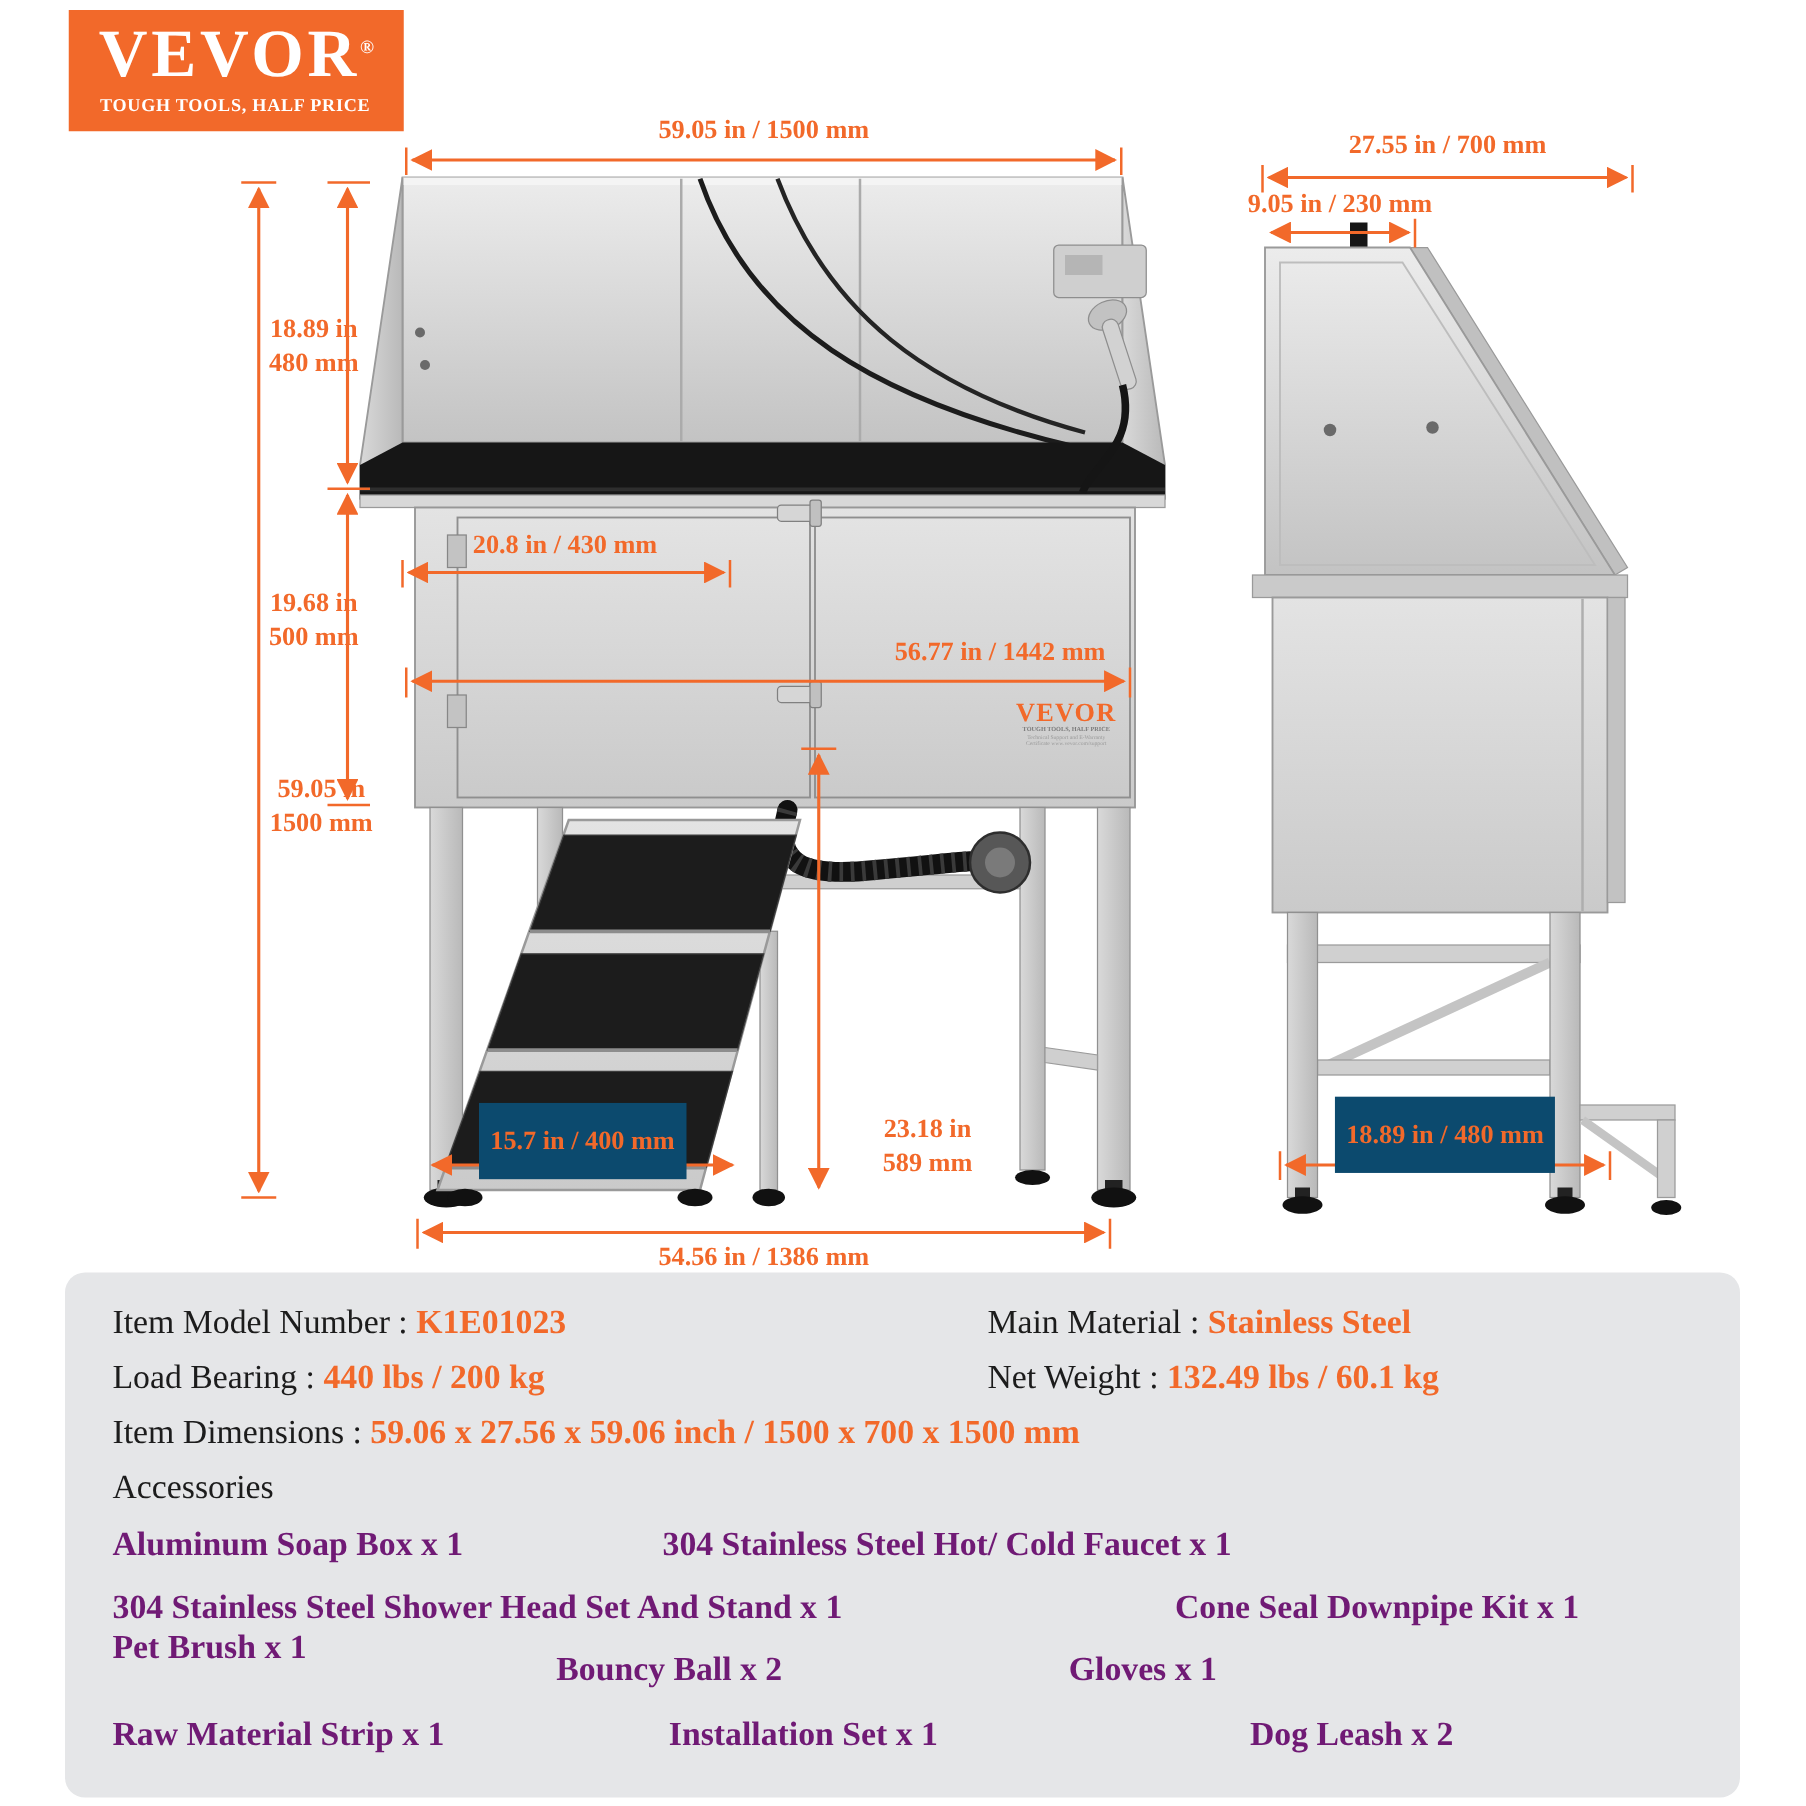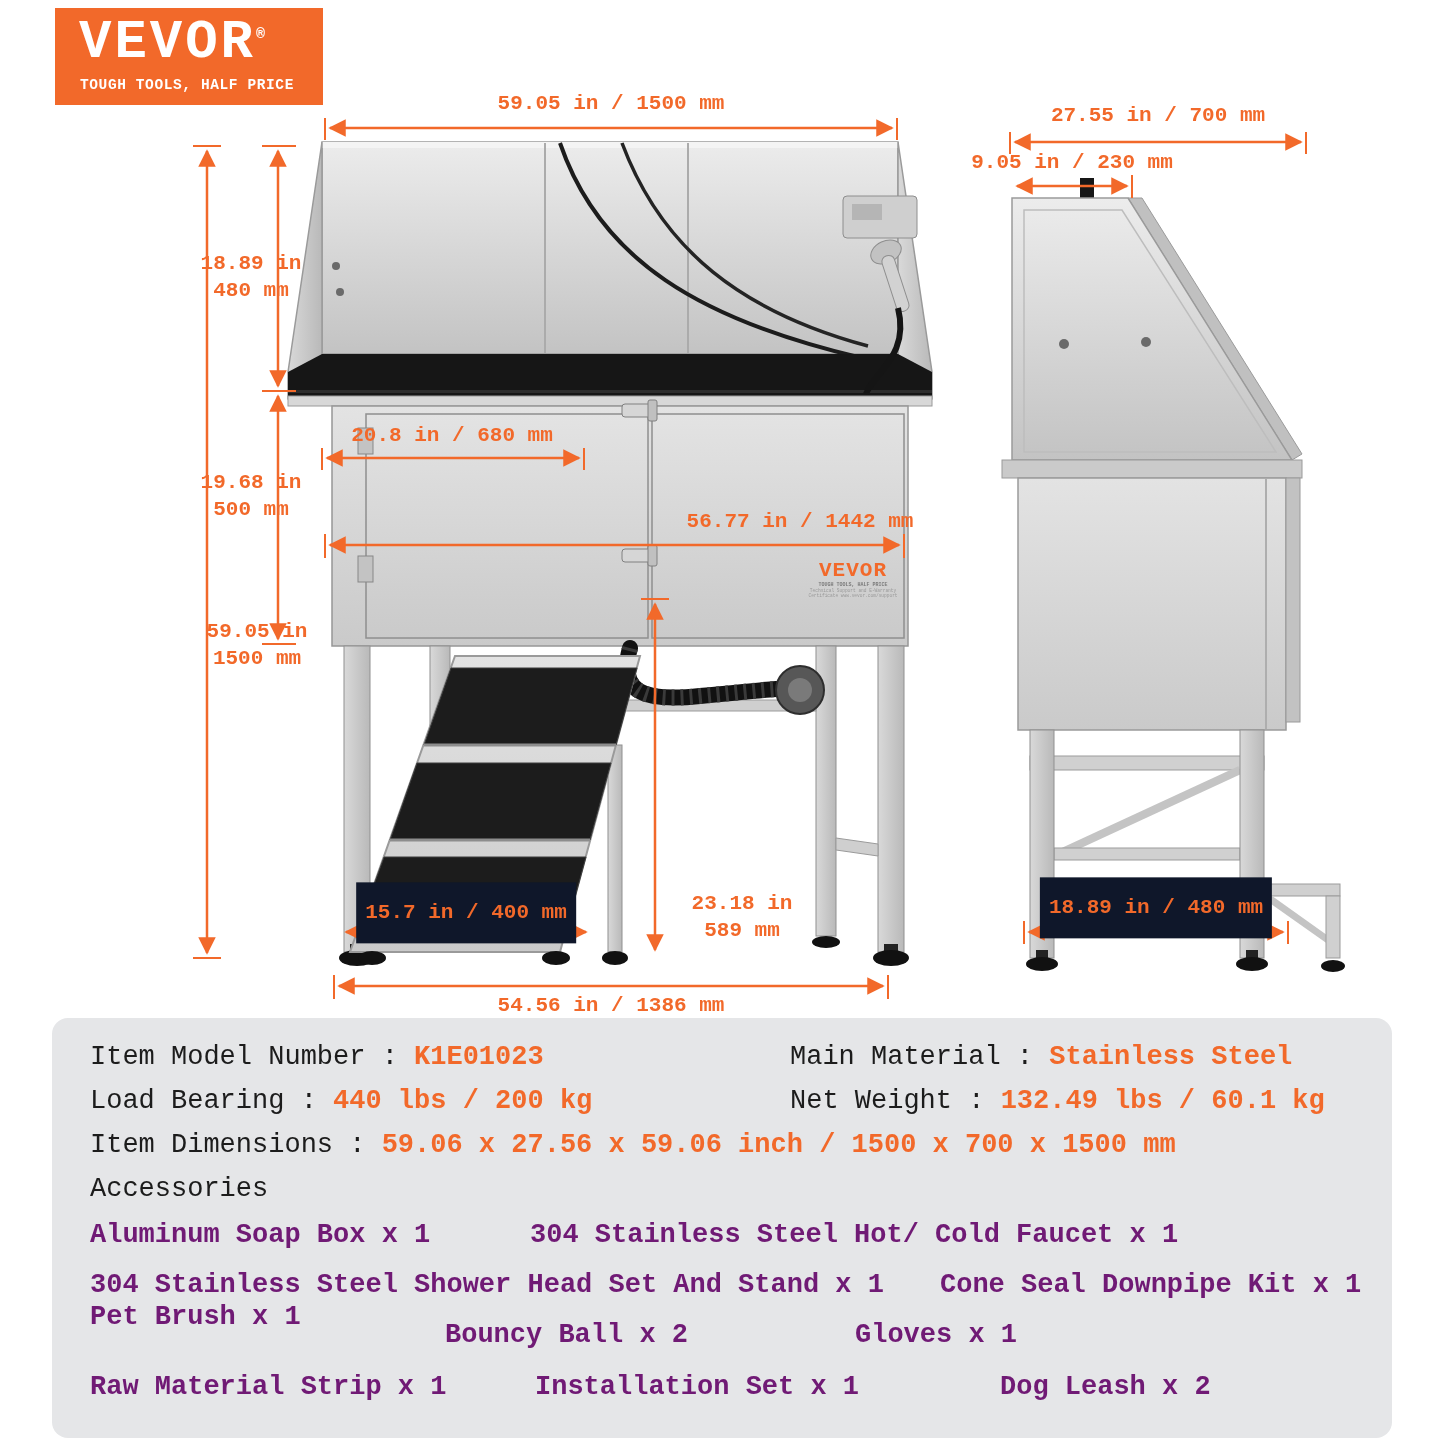--- a/index.html
+++ b/index.html
@@ -1,26 +1,26 @@
 <!DOCTYPE html>
 <html><head>
 <meta charset="utf-8">
 <style>
   html,body{margin:0;padding:0;background:#fff;}
   .canvas{position:relative;width:1445px;height:1445px;background:#ffffff;overflow:hidden;
-          font-family:Liberation Mono, monospace;}
+          font-family:Liberation Serif, serif;}
   
   .logo{position:absolute;left:55px;top:8px;width:268px;height:97px;background:#F2692A;color:#fff;}
   .logo-name{font-weight:700;font-size:54px;letter-spacing:3px;margin:8px 0 0 24px;line-height:1;}
   .logo-reg{font-size:15px;vertical-align:super;}
   .logo-tag{font-weight:700;font-size:14.5px;letter-spacing:.6px;margin:7px 0 0 25px;}
   
   .dim{position:absolute;color:#F2692A;font-weight:700;font-size:21px;text-align:center;
        transform:translate(-50%,-50%);line-height:1.3;white-space:nowrap;}
-  .dim.bg{background:#0f172a;padding:17px 9px;}
+  .dim.bg{background:#0c4a6e;padding:17px 9px;}
   
   .door-logo{position:absolute;left:793px;top:560px;width:120px;text-align:center;color:#F2692A;}
   .door-logo .n{font-weight:700;font-size:21px;letter-spacing:1px;line-height:1;}
   .door-logo .t{font-size:5px;font-weight:700;color:#7a7a7a;margin-top:1px;}
   .door-logo .s{font-size:4.5px;color:#9a9a9a;line-height:1.2;}
   
   .spec-panel{position:absolute;left:52px;top:1018px;width:1340px;height:420px;
               background:#E5E6E8;border-radius:16px;}
   .spec-item{position:absolute;font-size:27px;white-space:nowrap;color:#1c1c1c;font-weight:400;}
   .spec-item .val{color:#F2692A;font-weight:700;}
@@ -216,21 +216,21 @@
       <div>480 mm</div>
   </div>
   <div class="dim" style="left:251px;top:496px">
     <div>19.68 in</div>
       <div>500 mm</div>
   </div>
   <div class="dim" style="left:257px;top:645px">
     <div>59.05 in</div>
       <div>1500 mm</div>
   </div>
-  <div class="dim" style="left:452px;top:436px">20.8 in / 680 mm</div>
+  <div class="dim" style="left:452px;top:436px">20.8 in / 430 mm</div>
   <div class="dim" style="left:800px;top:522px">56.77 in / 1442 mm</div>
   <div class="dim" style="left:742px;top:917px">
     <div>23.18 in</div>
       <div>589 mm</div>
   </div>
   <div class="dim bg" style="left:466px;top:913px">15.7 in / 400 mm</div>
   <div class="dim" style="left:611px;top:1006px">54.56 in / 1386 mm</div>
   <div class="dim" style="left:1158px;top:116px">27.55 in / 700 mm</div>
   <div class="dim" style="left:1072px;top:163px">9.05 in / 230 mm</div>
   <div class="dim bg" style="left:1156px;top:908px">18.89 in / 480 mm</div>

